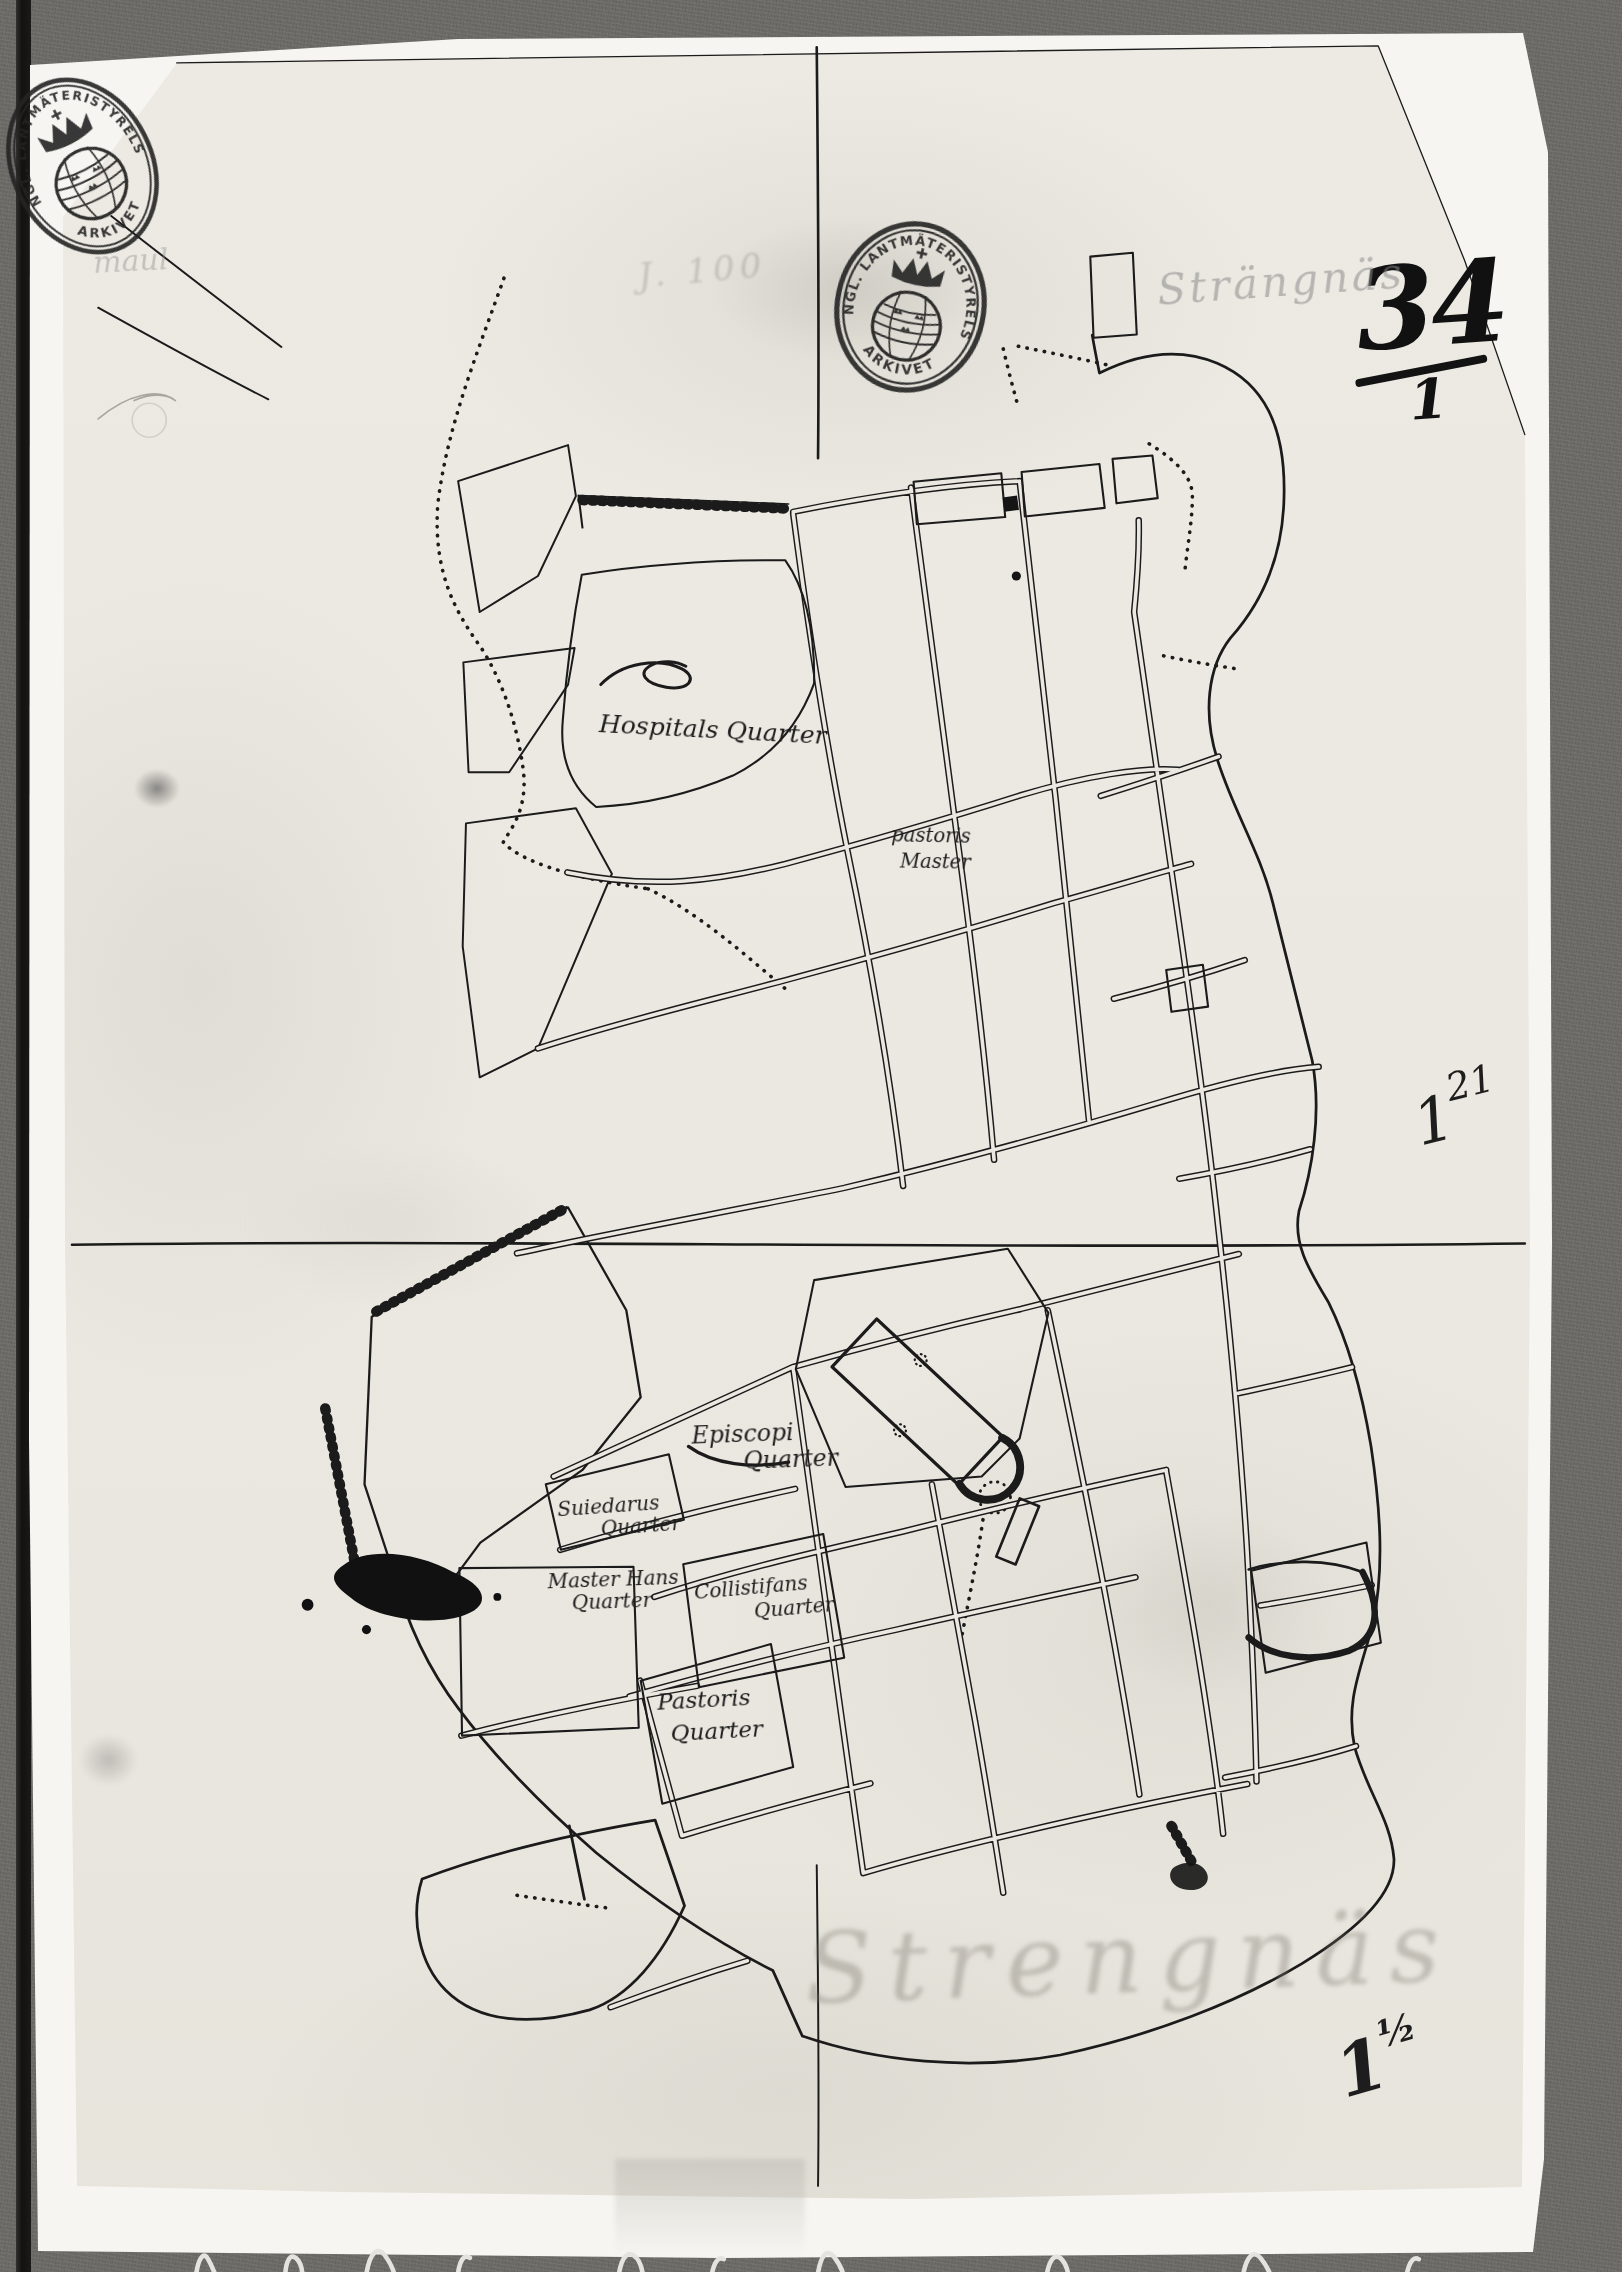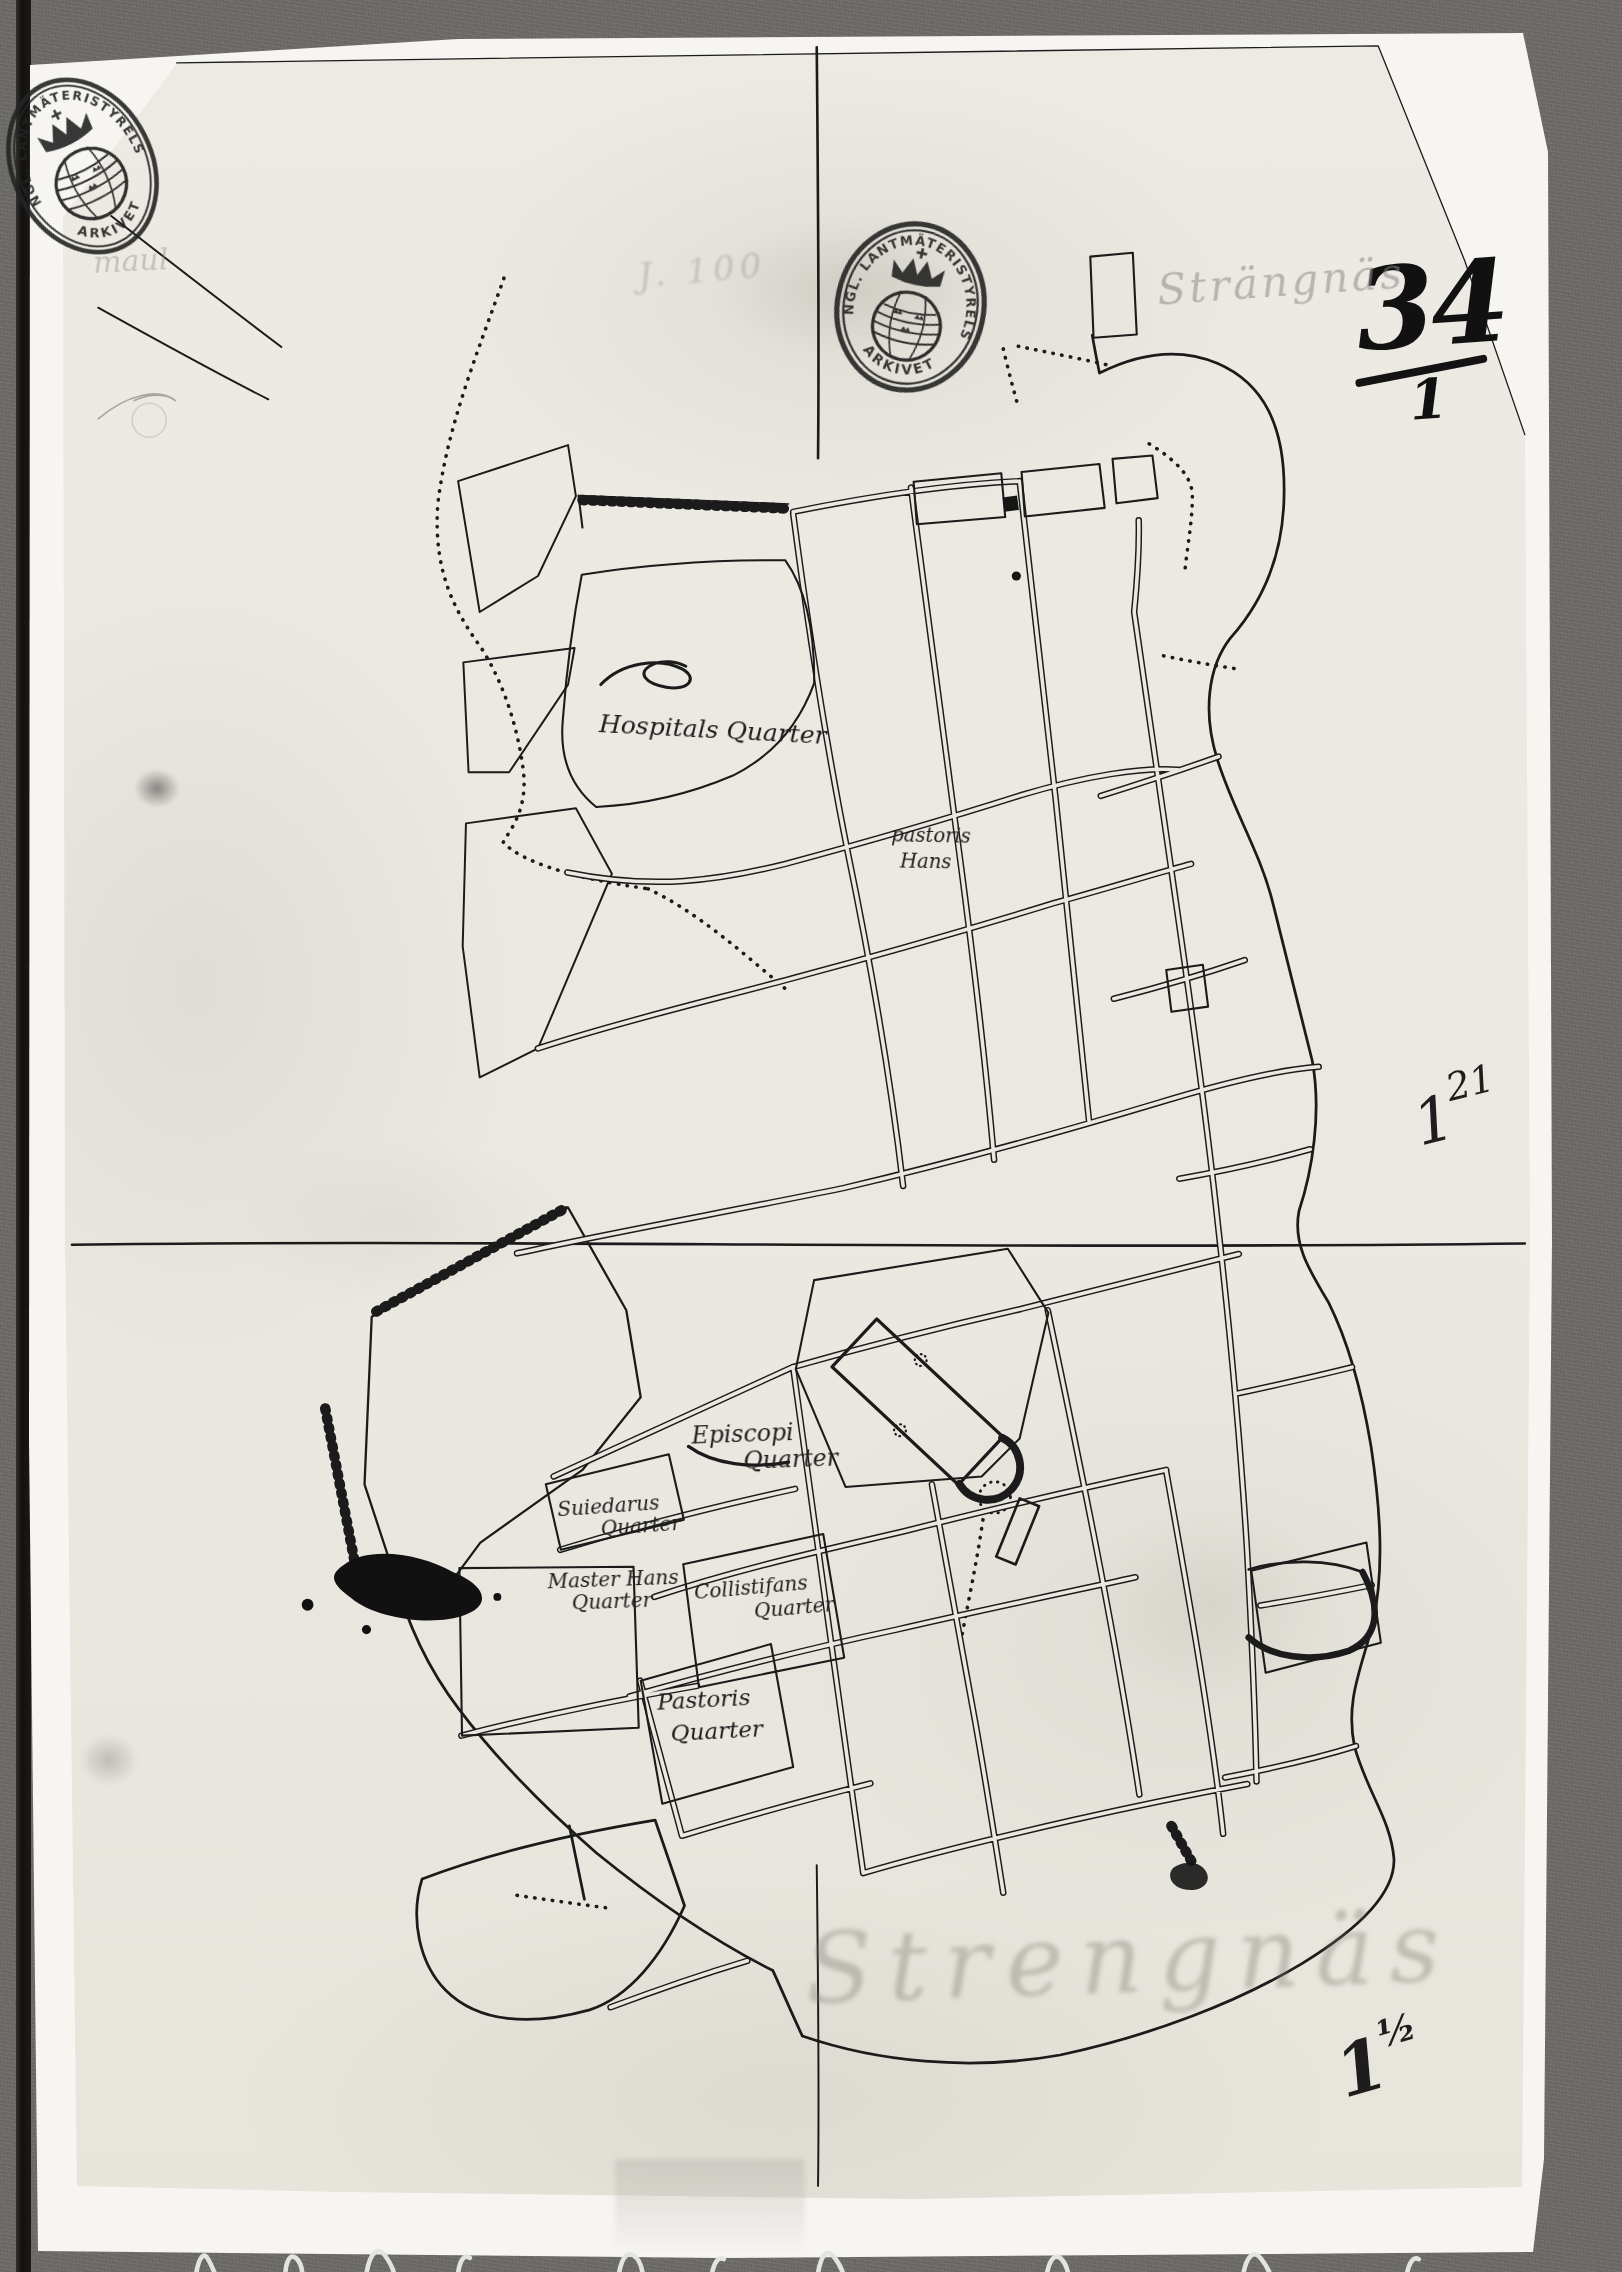--- a/index.html
+++ b/index.html
@@ -209,21 +209,21 @@
     <path stroke-width="2.5" d="M-19 -20 Q-33 30 -15 78 M19 -20 Q33 30 15 78"></path>
     <path fill="#242424" stroke="none" d="M-25 14 l4 -7 l4 5 l3 -5 l4 7 Z M9 16 l4 -7 l4 5 l3 -5 l4 7 Z M-8 38 l4 -7 l4 5 l3 -5 l4 7 Z"></path>
   </g>
 </svg>
 
 <div class="maplabel" style="left:599px;top:717px;font-size:25px;transform:rotate(3deg);">
   <span>Hospitals Quarter</span><span class="l2" style="display:inline;"></span>
 </div>
 <div class="maplabel" style="left:891px;top:826px;font-size:19.6px;transform:rotate(1deg);">
   <span>pastoris</span>
-  <span class="l2" style="margin:5.2px 0 0 9.2px;">Hans</span>
+  <span class="l2" style="margin:5.2px 0 0 9.2px;">Master</span>
 </div>
 <div class="maplabel" style="left:692px;top:1421px;font-size:23.6px;transform:rotate(-2deg);">
   <span>Episcopi</span>
   <span class="l2" style="margin:2.6px 0 0 51px;">Quarter</span>
 </div>
 <div class="maplabel" style="left:558px;top:1495px;font-size:20px;transform:rotate(-4deg);">
   <span>Suiedarus</span>
   <span class="l2" style="margin:1.3px 0 0 42px;">Quarter</span>
 </div>
 <div class="maplabel" style="left:548px;top:1569px;font-size:20px;transform:rotate(-2deg);">

